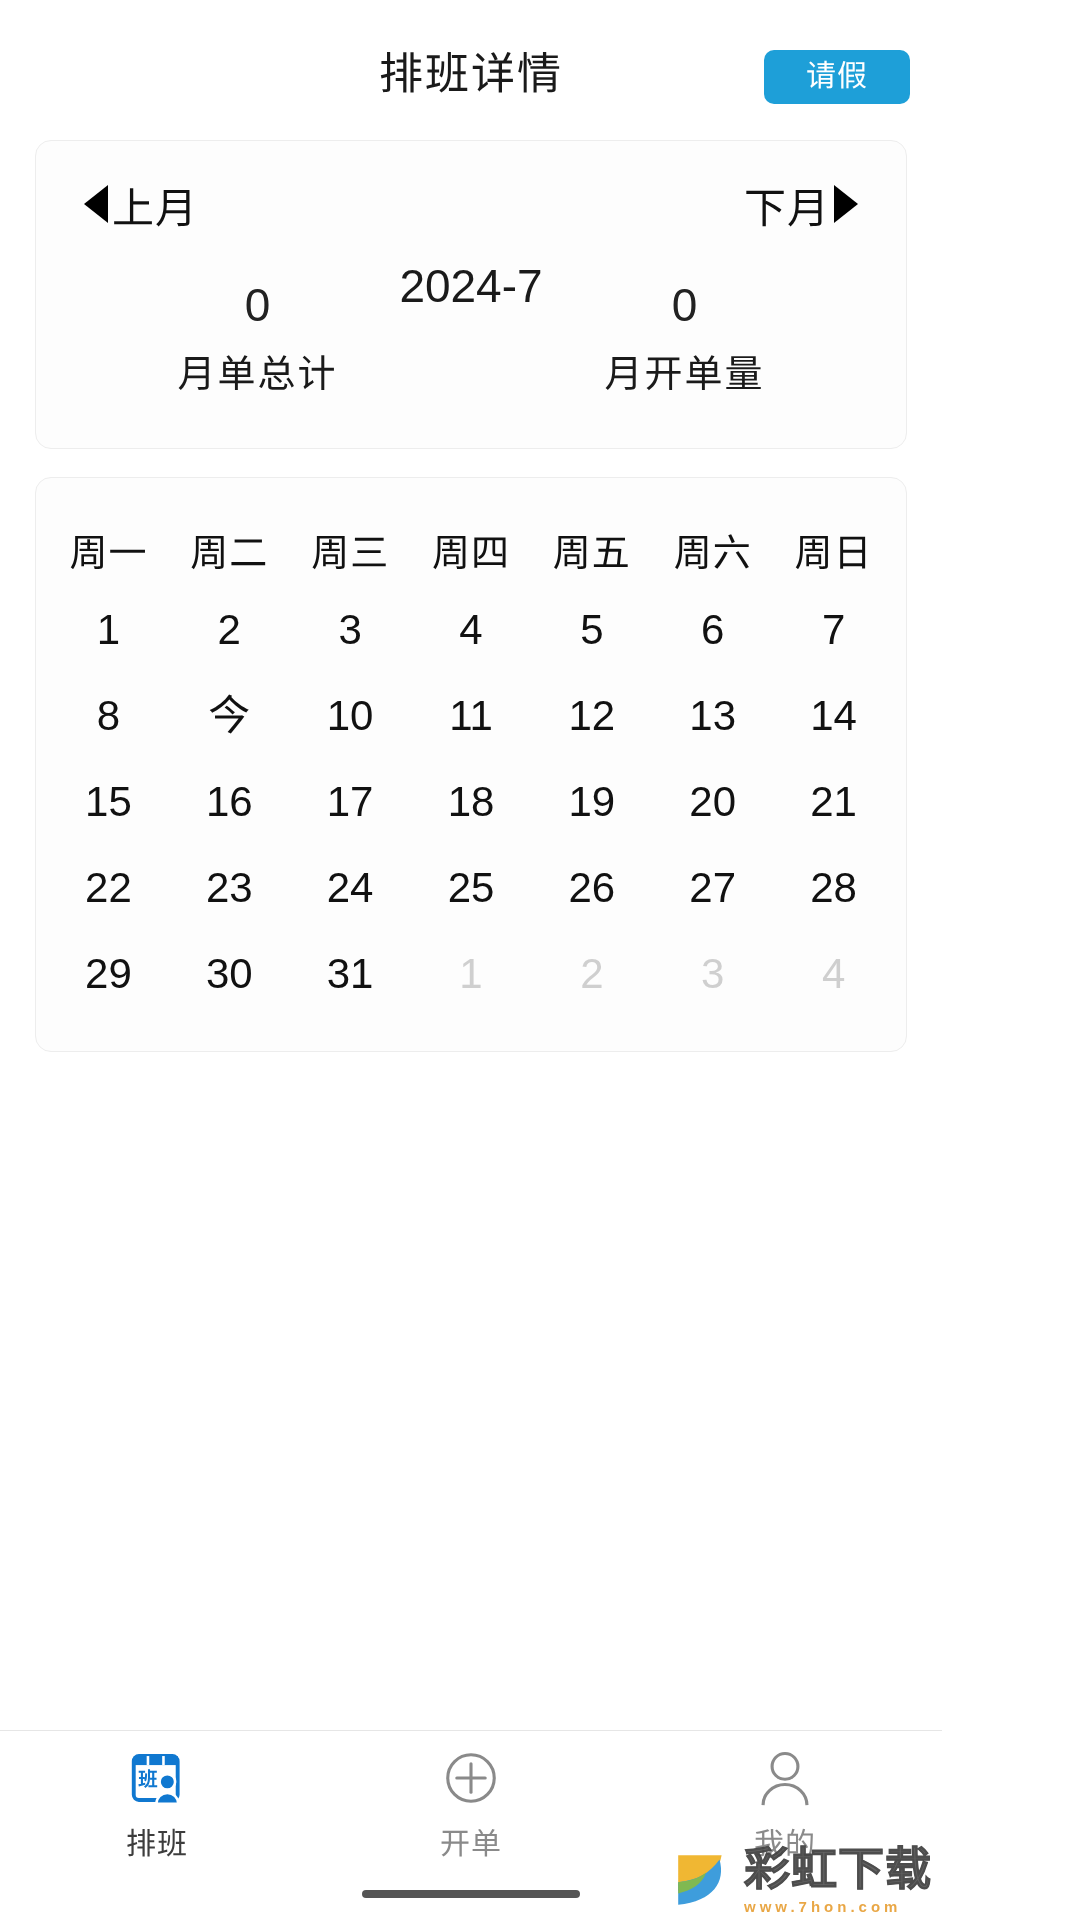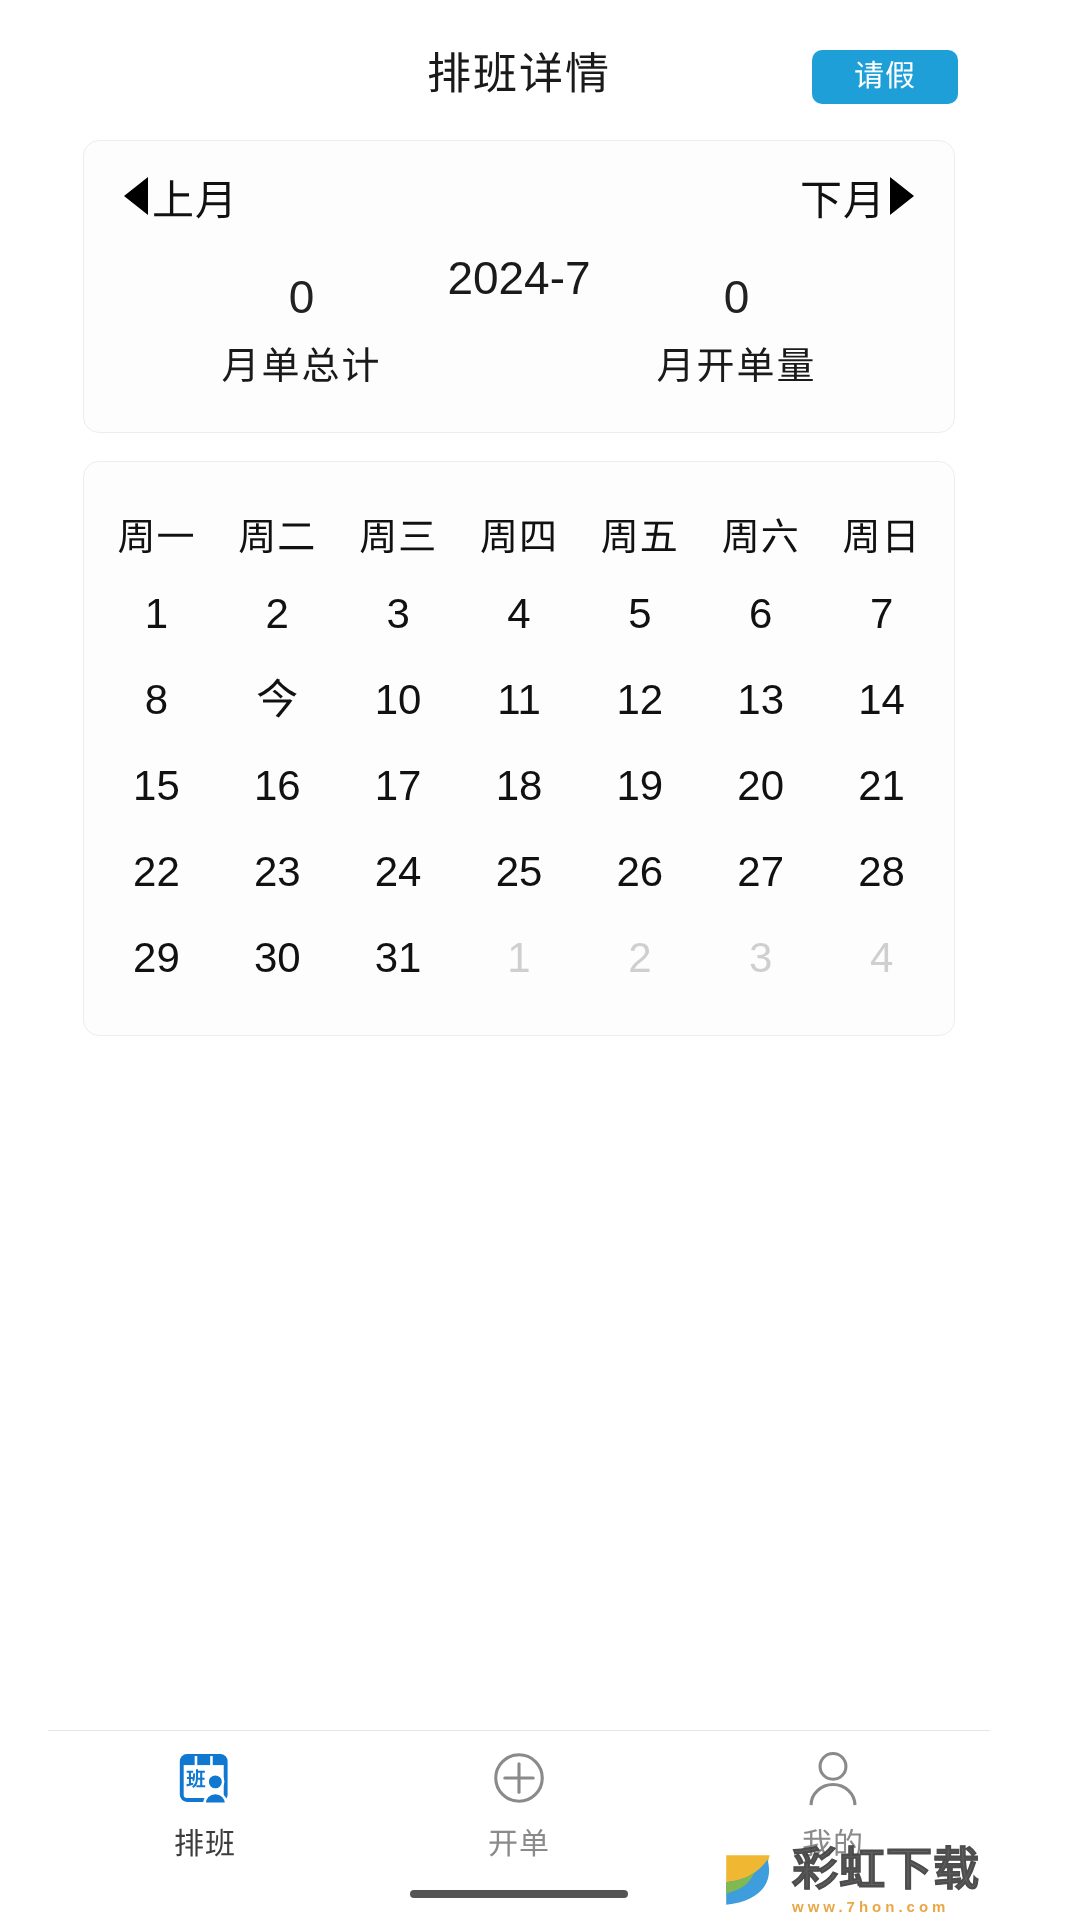--- a/index.html
+++ b/index.html
@@ -6,21 +6,21 @@
   html, body {
     width:1080px; height:1920px;
     background:#ffffff;
     font-family:"Liberation Sans","DejaVu Sans",sans-serif;
     overflow:hidden;
   }
   #app {
     position:relative;
     width:942px; height:1920px;
     background:#ffffff;
-    display:flex; flex-direction:column;margin-left:48px;
+    display:flex; flex-direction:column;
   }
 
   
   .header {
     position:relative;
     height:140px;
     flex:0 0 140px;
     display:flex; align-items:center; justify-content:center;
     background:#ffffff;
   }
@@ -47,21 +47,21 @@
 
   
   .card {
     margin:0 35px;
     background:#fdfdfd;
     border:1px solid #ededed;
     border-radius:16px;
   }
 
   
-  .month-card { padding:0; }
+  .month-card { padding:8px; }
   .month-nav {
     display:flex; align-items:center;
     height:110px;
     padding:0 40px;
   }
   .nav-prev, .nav-next {
     display:flex; align-items:center;
     font-size:42px; color:#111;
     cursor:pointer; gap:4px;
     letter-spacing:1px;

